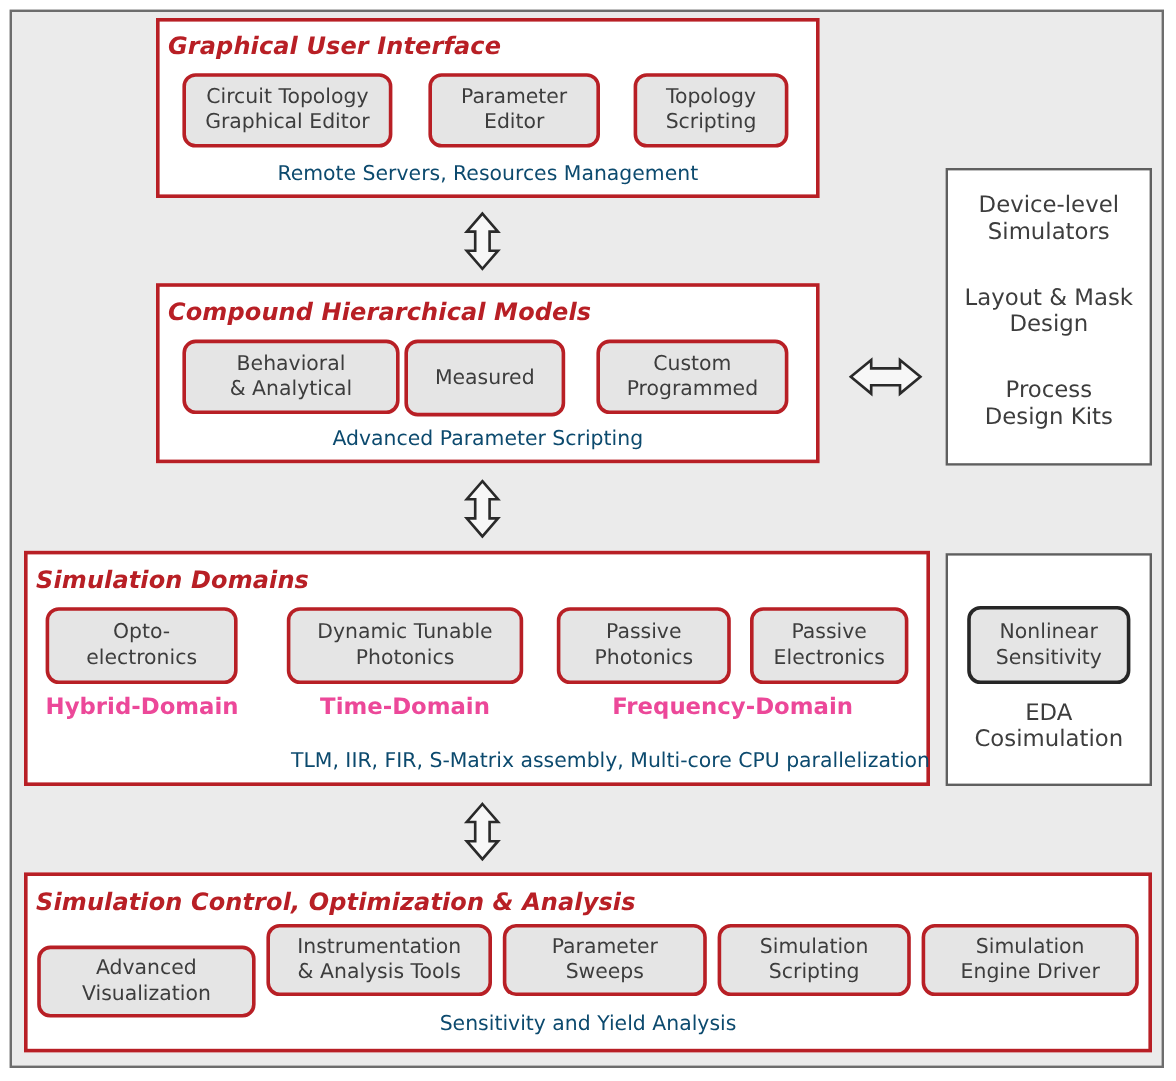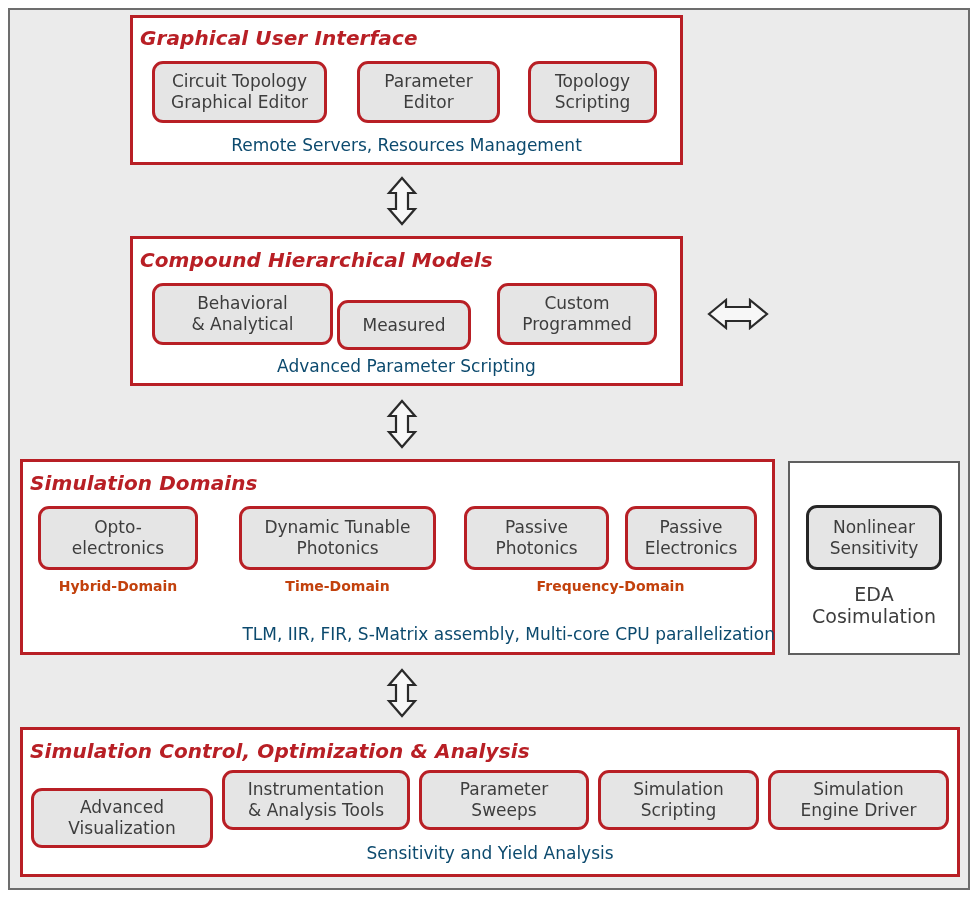--- a/index.html
+++ b/index.html
@@ -73,23 +73,23 @@
   
   .caption {
     position: absolute;
     text-align: center;
     color: #0c4a6e;
     font-size: 17px;
     line-height: 1.2;
     white-space: nowrap;
   }
   .caption.red {
-    color: #c2410c;
+    color: #ec4899;
     font-weight: bold;
-    font-size: 14px;
+    font-size: 19px;
   }
 
   
   .side-panel {
     position: absolute;
     background: #ffffff;
     border: 2px solid #5f5f5f;
     box-sizing: border-box;
   }
   .side-text {
@@ -137,21 +137,21 @@
     </svg>
   </div>
 
   <div class="panel" style="left:130px; top:236px; width:553px; height:150px;"></div>
   <div class="panel-title" style="left:140px; top:248px;">Compound Hierarchical Models</div>
 
   <div class="chip" style="left:152px; top:283px; width:181px; height:62px;">
     <span style="white-space:pre-line;">Behavioral
 &amp; Analytical</span>
   </div>
-  <div class="chip" style="left:337px; top:300px; width:134px; height:50px;">
+  <div class="chip" style="left:337px; top:283px; width:134px; height:64px;">
     <span style="white-space:pre-line;">Measured</span>
   </div>
   <div class="chip" style="left:497px; top:283px; width:160px; height:62px;">
     <span style="white-space:pre-line;">Custom
 Programmed</span>
   </div>
   <div class="caption" style="left:130px; top:356px; width:553px;">Advanced Parameter Scripting</div>
 
   <div class="arrow" style="left:707px; top:296px;">
     <svg width="62" height="36" viewBox="0 0 62 36">
@@ -216,20 +216,28 @@
     <span style="white-space:pre-line;">Simulation
 Scripting</span>
   </div>
   <div class="chip" style="left:768px; top:770px; width:181px; height:60px;">
     <span style="white-space:pre-line;">Simulation
 Engine Driver</span>
   </div>
 
   <div class="caption" style="left:20px; top:843px; width:940px;">Sensitivity and Yield Analysis</div>
 
+  <div class="side-panel" style="left:788px; top:140px; width:172px; height:248px;">
+    <div class="side-text" style="top:18px; white-space:pre-line;">Device-level
+Simulators</div>
+    <div class="side-text" style="top:95px; white-space:pre-line;">Layout &amp; Mask
+Design</div>
+    <div class="side-text" style="top:172px; white-space:pre-line;">Process
+Design Kits</div>
+  </div>
 
   <div class="side-panel" style="left:788px; top:461px; width:172px; height:194px;"></div>
 
   <div class="chip dark" style="left:806px; top:505px; width:136px; height:65px;">
     <span style="white-space:pre-line;">Nonlinear
 Sensitivity</span>
   </div>
   <div class="side-text" style="left:788px; top:583px; width:172px; white-space:pre-line;">EDA
 Cosimulation</div>
 

